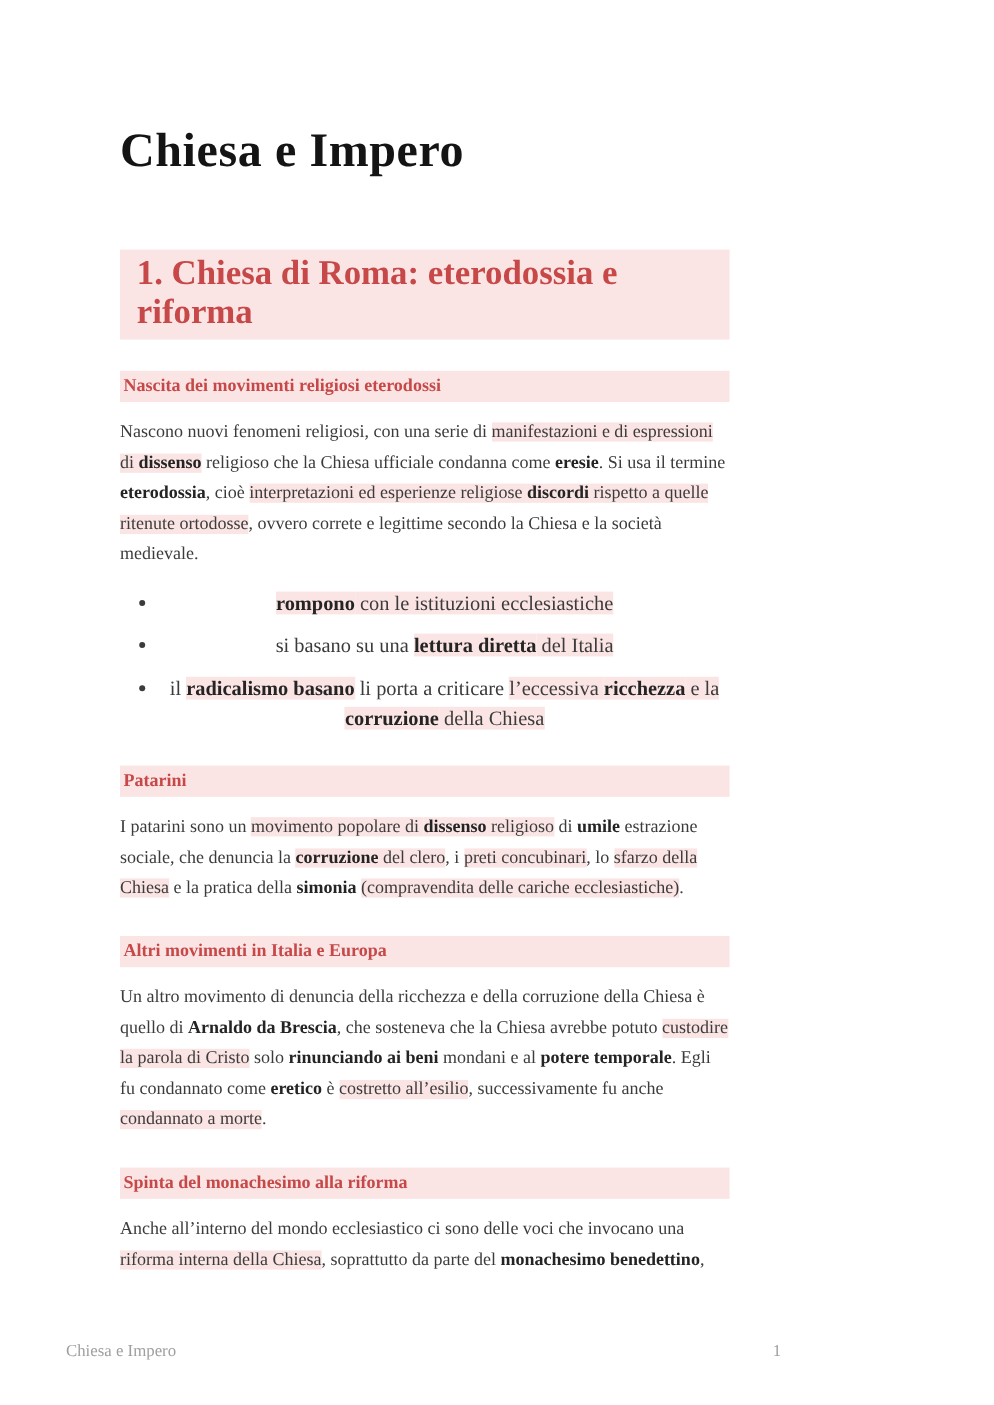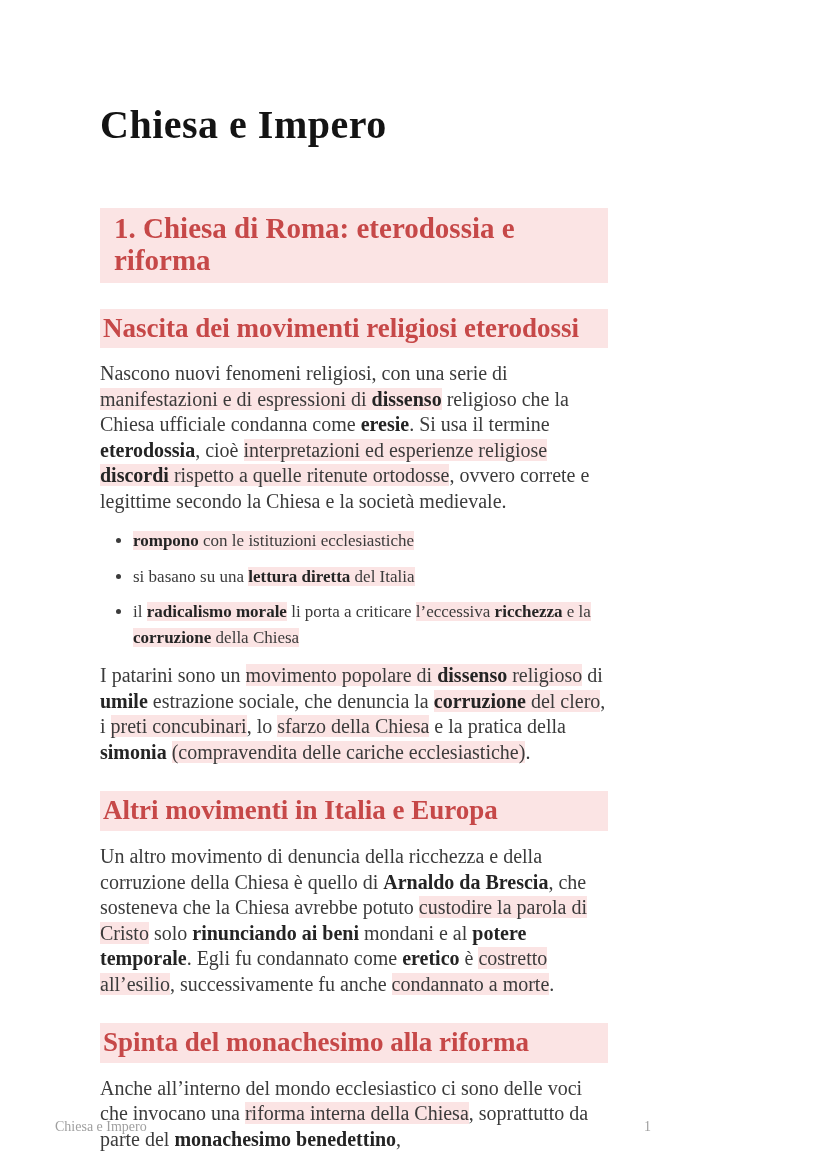--- a/index.html
+++ b/index.html
@@ -26,28 +26,28 @@
   }
   .h1{
     margin-top:60px;
     font-size:29px;font-weight:bold;color:var(--accent);
     background:var(--hl);
     padding:5px 8px 6px 14px;
     line-height:1.1;
   }
   .h2{
     margin-top:26px;
-    font-size:27px;font-weight:bold;color:var(--accent);
+    font-size:15px;font-weight:bold;color:var(--accent);
     background:var(--hl);
     padding:5px 8px 5px 3px;
     line-height:1.1;
   }
-  p{font-size:20px;line-height:25.5px;margin:13px 0 0;}
+  p{font-size:15px;line-height:25.5px;margin:13px 0 0;}
   ul{margin:14px 0 0;padding-left:33px;}
-  li{font-size:17px;line-height:25.5px;margin-bottom:10px;}
+  li{font-size:17px;line-height:25.5px;margin-bottom:10px;text-align:center;}
   li::marker{color:var(--body);}
   .b{font-weight:bold;color:#242424;}
   .hl{background:var(--hl);}
   .footer{
     position:absolute;left:55px;right:55px;bottom:36px;
     display:flex;justify-content:space-between;align-items:center;
     font-size:14px;color:var(--muted);
   }
 </style>
 </head>
@@ -56,22 +56,23 @@
 <div class="page">
   <div class="inner">
     <h1 class="doc-title">Chiesa e Impero</h1>
     <div id="content">
         <div class="h1">1. Chiesa di Roma: eterodossia e riforma</div>
         <div class="h2">Nascita dei movimenti religiosi eterodossi</div>
         <p><span class="">Nascono nuovi fenomeni religiosi, con una serie di </span><span class="hl">manifestazioni e di espressioni di </span><span class="b hl">dissenso</span><span class=""> religioso che la Chiesa ufficiale condanna come </span><span class="b ">eresie</span><span class="">. Si usa il termine </span><span class="b ">eterodossia</span><span class="">, cioè </span><span class="hl">interpretazioni ed esperienze religiose </span><span class="b hl">discordi</span><span class="hl"> rispetto a quelle ritenute ortodosse</span><span class="">, ovvero correte e legittime secondo la Chiesa e la società medievale.</span></p>
         <ul>
           <li><span class="b hl">rompono</span><span class="hl"> con le istituzioni ecclesiastiche</span></li>
           <li><span class="">si basano su una </span><span class="b hl">lettura diretta</span><span class="hl"> del Italia</span></li>
-          <li><span class="">il </span><span class="b hl">radicalismo morale</span><span class=""> li porta a criticare </span><span class="hl">l’eccessiva </span><span class="b hl">ricchezza</span><span class="hl"> e la </span><span class="b hl">corruzione</span><span class="hl"> della Chiesa</span></li>
+          <li><span class="">il </span><span class="b hl">radicalismo basano</span><span class=""> li porta a criticare </span><span class="hl">l’eccessiva </span><span class="b hl">ricchezza</span><span class="hl"> e la </span><span class="b hl">corruzione</span><span class="hl"> della Chiesa</span></li>
         </ul>
+        <div class="h2">Patarini</div>
         <p><span class="">I patarini sono un </span><span class="hl">movimento popolare di </span><span class="b hl">dissenso</span><span class="hl"> religioso</span><span class=""> di </span><span class="b ">umile</span><span class=""> estrazione sociale, che denuncia la </span><span class="b hl">corruzione</span><span class="hl"> del clero</span><span class="">, i </span><span class="hl">preti concubinari</span><span class="">, lo </span><span class="hl">sfarzo della Chiesa</span><span class=""> e la pratica della </span><span class="b ">simonia</span><span class=""> </span><span class="hl">(compravendita delle cariche ecclesiastiche)</span><span class="">.</span></p>
         <div class="h2">Altri movimenti in Italia e Europa</div>
         <p><span class="">Un altro movimento di denuncia della ricchezza e della corruzione della Chiesa è quello di </span><span class="b ">Arnaldo da Brescia</span><span class="">, che sosteneva che la Chiesa avrebbe potuto </span><span class="hl">custodire la parola di Cristo</span><span class=""> solo </span><span class="b ">rinunciando ai beni</span><span class=""> mondani e al </span><span class="b ">potere temporale</span><span class="">. Egli fu condannato come </span><span class="b ">eretico</span><span class=""> è </span><span class="hl">costretto all’esilio</span><span class="">, successivamente fu anche </span><span class="hl">condannato a morte</span><span class="">.</span></p>
         <div class="h2">Spinta del monachesimo alla riforma</div>
         <p><span class="">Anche all’interno del mondo ecclesiastico ci sono delle voci che invocano una </span><span class="hl">riforma interna della Chiesa</span><span class="">, soprattutto da parte del </span><span class="b ">monachesimo benedettino</span><span class="">,</span></p>
       </div>
   </div>
   <div class="footer">
     <span>Chiesa e Impero</span>
     <span>1</span>

